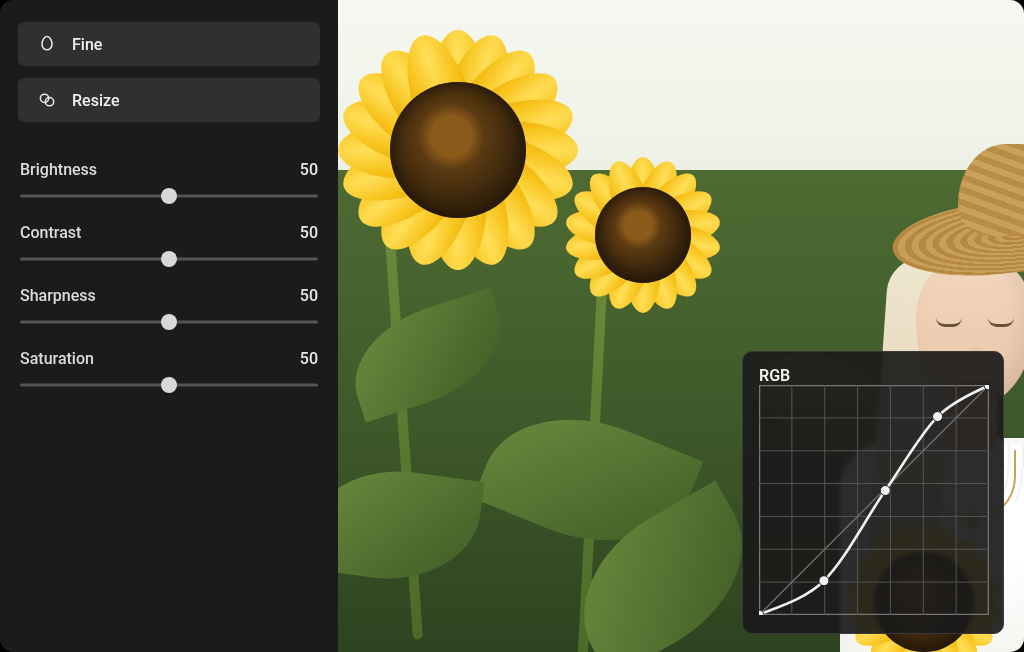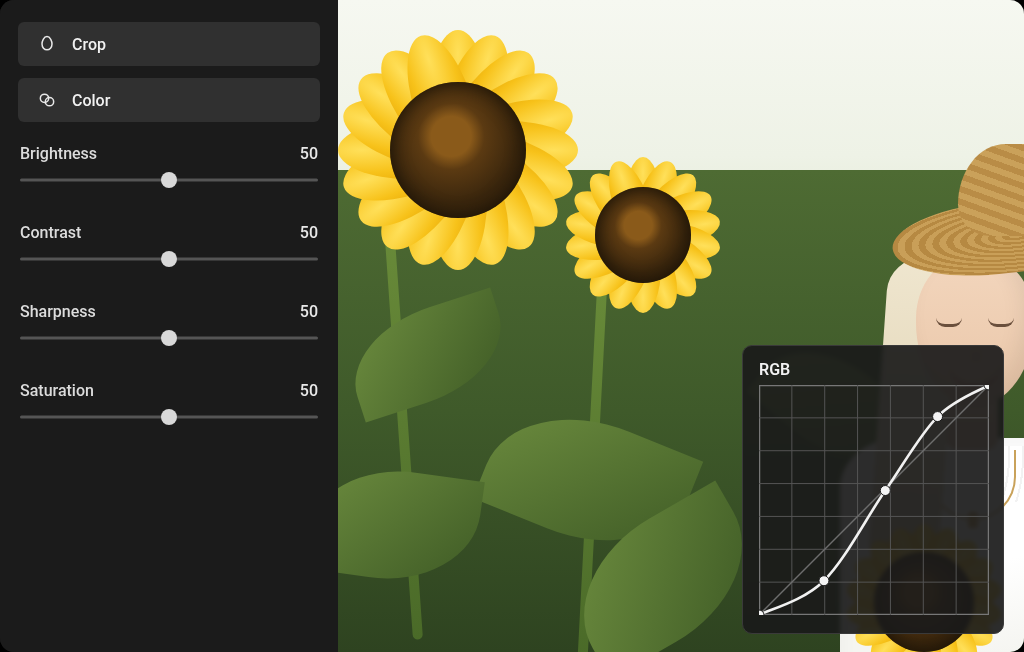--- a/index.html
+++ b/index.html
@@ -4,21 +4,21 @@
 <style>
   *{box-sizing:border-box;margin:0;padding:0;font-family:-apple-system,BlinkMacSystemFont,"Segoe UI",Roboto,Helvetica,Arial,sans-serif;-webkit-font-smoothing:antialiased}
   html,body{width:1024px;height:652px;overflow:hidden;background:#000}
   .app{display:flex;width:1024px;height:652px;border-radius:14px;overflow:hidden;background:#1b1b1b}
   
   .sidebar{width:338px;height:100%;background:#1b1b1b;padding:22px 18px 22px 18px;color:#e8e8e8;display:flex;flex-direction:column;gap:12px}
   .tool-row{background:#303030;border-radius:6px;height:44px;display:flex;align-items:center;gap:14px;padding:0 18px;color:#f1f1f1;font-size:16px;font-weight:500;cursor:pointer}
   .tool-row.active{background:#3b3b3b}
   .tool-row .icon{width:22px;height:22px;display:flex;align-items:center;justify-content:center;color:#e8e8e8;flex:none}
   .section-label{color:#8d8d8d;font-size:16px;font-weight:500;margin:14px 0 6px 2px}
-  .sliders{display:flex;flex-direction:column;gap:16px;margin-top:4px}
+  .sliders{display:flex;flex-direction:column;gap:0;margin-top:20px}
   .slider-block{display:flex;flex-direction:column;gap:10px;padding:6px 2px 14px 2px}
   .slider-head{display:flex;justify-content:space-between;align-items:center;font-size:16px;color:#dcdcdc;font-weight:500}
   .slider-head .val{color:#e8e8e8}
   .slider-track{position:relative;height:14px;cursor:pointer}
   .slider-rail{position:absolute;left:0;right:0;top:50%;transform:translateY(-50%);height:3px;background:#555;border-radius:2px}
   .slider-thumb{position:absolute;top:50%;width:16px;height:16px;border-radius:50%;background:#d8d8d8;transform:translate(-50%,-50%)}
   .spacer{flex:1}
   .bottom-tools{display:flex;flex-direction:column;gap:10px;margin-top:10px}
   
   .canvas{flex:1;height:100%;position:relative;overflow:hidden}
@@ -51,21 +51,21 @@
   .mouth{position:absolute;left:34px;top:110px;width:50px;height:22px;border-bottom:4px solid #c77a6f;border-radius:0 0 30px 30px}
   .neck{position:absolute;left:148px;top:246px;width:52px;height:54px;background:linear-gradient(#eccab0,#e2bda0);border-radius:0 0 12px 12px}
   .torso{position:absolute;left:42px;top:288px;width:280px;height:230px;border-radius:60px 60px 0 0/50px 50px 0 0;background:radial-gradient(circle at 50% 0,#ffffff 0 46%,#f5f5f1 80%);box-shadow:inset 0 10px 20px rgba(0,0,0,.04)}
   .lace{position:absolute;left:60px;top:296px;width:244px;height:56px;border-radius:40px 40px 60px 60px/30px 30px 70px 70px;background:repeating-radial-gradient(circle at 10px 10px,rgba(0,0,0,.05) 0 2px,transparent 2px 14px),#fff}
   .necklace{position:absolute;left:132px;top:300px;width:86px;height:70px;border:2px solid #c9a25a;border-top:none;border-radius:0 0 60px 60px}
   .necklace::after{content:"";position:absolute;left:50%;bottom:-10px;width:10px;height:16px;background:#c9a25a;border-radius:3px;transform:translateX(-50%)}
   
   .fl-br{position:absolute;right:-30px;bottom:-80px;width:260px;height:260px}
   
   .rgb-panel{position:absolute;right:20px;bottom:18px;width:262px;background:rgba(26,26,26,.92);border:1px solid #3a3a3a;border-radius:10px;padding:14px 16px 18px 16px;color:#eee;backdrop-filter:blur(2px)}
-  .rgb-title{font-size:16px;font-weight:600;margin-bottom:6px;color:#f2f2f2}
+  .rgb-title{font-size:16px;font-weight:600;margin-bottom:0;color:#f2f2f2}
   .curve-box{position:relative;width:230px;height:230px}
   .curve-box svg{width:100%;height:100%;display:block}
   .grid-line{stroke:#555;stroke-width:1}
   .grid-border{stroke:#777;stroke-width:1.5;fill:none}
   .diag{stroke:#6d6d6d;stroke-width:1.4}
   .curve{stroke:#f1f1f1;stroke-width:2.6;fill:none;stroke-linecap:round}
   .pt{fill:#f4f4f4;stroke:#1a1a1a;stroke-width:1}
 </style>
 </head>
 <body>
@@ -73,31 +73,31 @@
 <div class="app">
 
   <aside class="sidebar">
 
     <div class="tool-row">
       <span class="icon">
         <svg viewBox="0 0 24 24" width="20" height="20" fill="none" stroke="currentColor" stroke-width="1.8">
             <path d="M12 3 C8 3 6 9 6 12 C6 16 8.7 19 12 19 C15.3 19 18 16 18 12 C18 9 16 3 12 3 Z"></path>
           </svg>
       </span>
-      <span>Crop</span>
+      <span>Fine</span>
     </div>
 
     <div class="tool-row">
       <span class="icon">
         <svg viewBox="0 0 24 24" width="20" height="20" fill="none" stroke="currentColor" stroke-width="1.8">
             <circle cx="9" cy="10" r="5"></circle>
             <circle cx="15" cy="14" r="5"></circle>
           </svg>
       </span>
-      <span>Color</span>
+      <span>Resize</span>
     </div>
 
 
 
     <div class="sliders">
 
       <div class="slider-block">
         <div class="slider-head">
           <span>Brightness</span>
           <span class="val">50</span>

